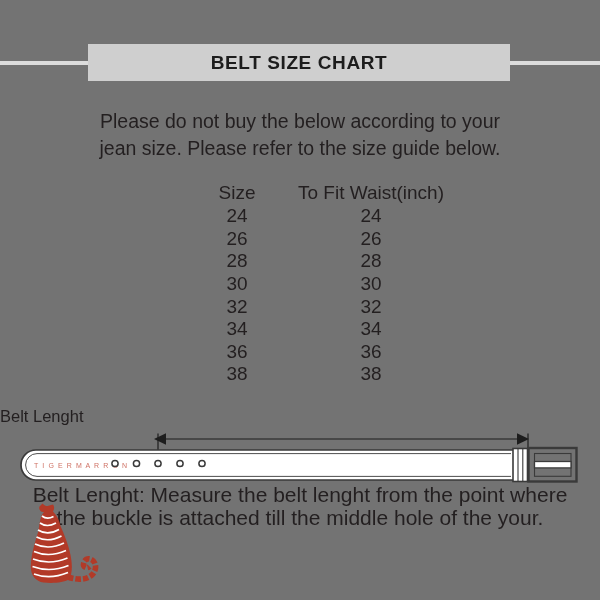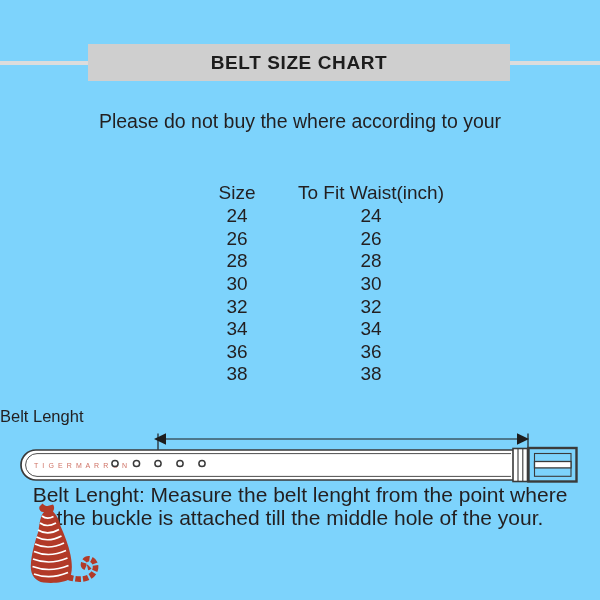--- a/index.html
+++ b/index.html
@@ -1,20 +1,20 @@
 <!DOCTYPE html>
 <html><head>
 <meta charset="utf-8">
 <style>
   * { margin: 0; padding: 0; box-sizing: border-box; }
   html,body { background: #ffffff; }
   #canvas {
     position: relative;
     width: 600px; height: 600px;
-    background: #7dd3fc;
+    background: #737373;
     font-family: "Liberation Sans", sans-serif;
     color: #231f20;
     overflow: hidden;
   }
   .divider {
     position: absolute; left: 0; top: 61px;
     width: 600px; height: 4px; background: #dcdcdc;
   }
   .header-bar {
     position: absolute; left: 88px; top: 44px;
@@ -56,21 +56,22 @@
 
 <div id="canvas">
 
   <div class="divider"></div>
 
   <div class="header-bar">
     <span class="title">BELT SIZE CHART</span>
   </div>
 
   <div class="intro">
-    <div>Please do not buy the where according to your</div>
+    <div>Please do not buy the below according to your</div>
+    <div>jean size. Please refer to the size guide below.</div>
   </div>
 
   <div class="size-table">
     <div class="trow thead">
       <div class="tcell-size">Size</div>
       <div class="tcell-waist">To Fit Waist(inch)</div>
     </div>
     <div class="trow">
       <div class="tcell-size">24</div>
       <div class="tcell-waist">24</div>

